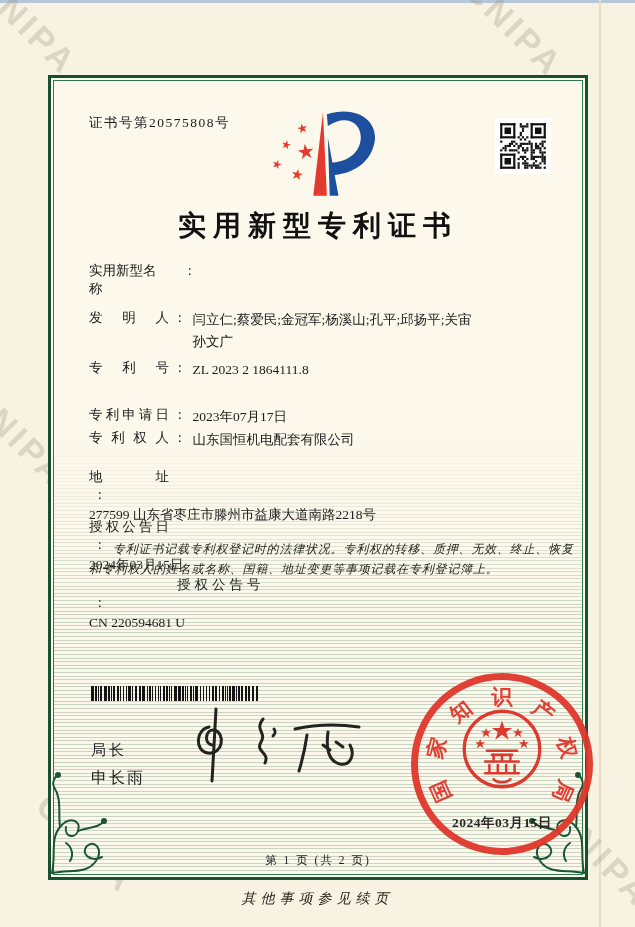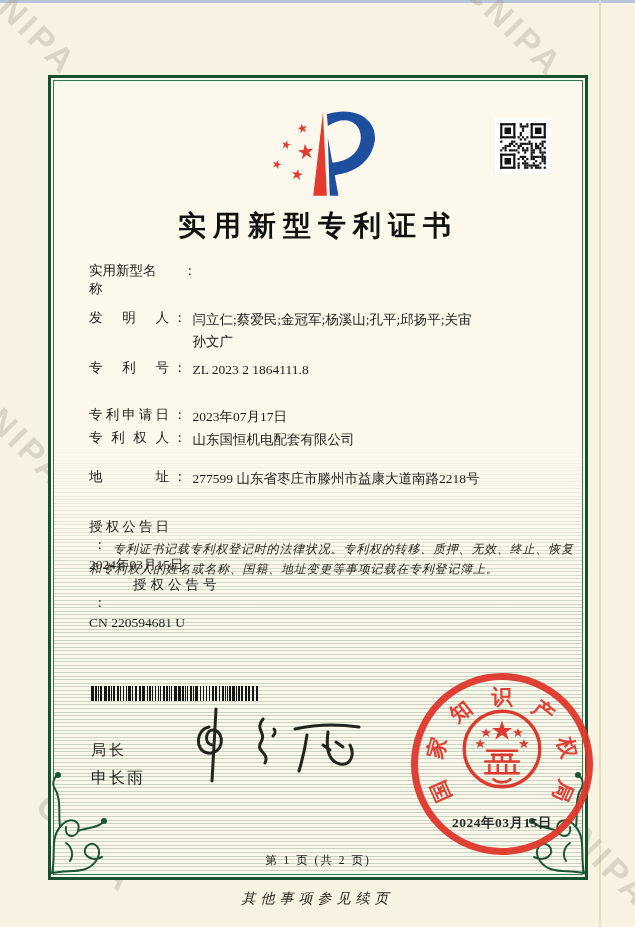--- a/index.html
+++ b/index.html
@@ -55,22 +55,22 @@
   .title{
     position:absolute;left:0;top:129px;width:100%;text-align:center;
     font-size:28px;font-weight:bold;letter-spacing:7px;color:#111;
   }
 
   .field-row{position:absolute;left:38px;display:flex;align-items:flex-start;font-size:13.5px;}
   .fl{width:80px;text-align-last:justify;text-justify:inter-character;flex:0 0 auto;}
   .fc{flex:0 0 auto;margin:0 6px 0 4px;}
   .fv{flex:0 0 auto;max-width:380px;line-height:22px;}
   .r0{top:184px;gap:10px;} .r1{top:231px;} .r2{top:281px;} .r3{top:328px;}
-  .r4{top:351px;} .r5{top:390px;} .r6{top:440px;flex-direction:column;}
-  .fl2{letter-spacing:4px;margin-left:44px;}
+  .r4{top:351px;} .r5{top:390px;flex-direction:column;} .r6{top:440px;flex-direction:column;}
+  .fl2{letter-spacing:4px;margin-left:88px;}
 
   .legal{
     position:absolute;left:38px;top:462px;width:492px;
     font-style:italic;font-size:12px;line-height:19.5px;letter-spacing:0.8px;
     color:#26261f;
   }
   .legal p{margin:0 0 5px 0;text-indent:2em;}
 
   .barcode{position:absolute;left:40px;top:608px;width:174px;height:15px;display:flex;align-items:stretch;}
   .barcode span{display:block;height:100%;background:#141414;flex:0 0 auto;}
@@ -138,20 +138,21 @@
       <path d="M20,74 C26,78 28,86 24,92"></path>
       <circle cx="12" cy="6" r="2" fill="#1a5634"></circle>
       <circle cx="58" cy="52" r="2" fill="#1a5634"></circle>
     </g>
   </svg>
   <svg class="corner-flourish cf-right" width="70" height="112" viewBox="0 0 70 112">
     <use href="#flourish"></use>
   </svg>
 
   <div class="content">
+    <div class="cert-no">证书号第20575808号</div>
 
     <svg class="logo" viewBox="0 0 130 100">
       <text x="40" y="28" font-size="13" fill="#e23a2e" transform="rotate(-12 40 28)">★</text>
       <text x="22" y="42" font-size="12" fill="#e23a2e" transform="rotate(14 22 42)">★</text>
       <text x="40" y="55" font-size="21" fill="#e23a2e" transform="rotate(-8 40 55)">★</text>
       <text x="12" y="62" font-size="12" fill="#e23a2e" transform="rotate(18 12 62)">★</text>
       <text x="32" y="74" font-size="15" fill="#e23a2e" transform="rotate(10 32 74)">★</text>
       <polygon points="66,6 56,92 70,92" fill="#e23a2e"></polygon>
       <polygon points="71,32 73,92 82,92" fill="#1d4f9e"></polygon>
       <path d="M70,8 C102,-2 124,16 119,38 C114,61 93,70 75,71 L74,58 C93,57 104,47 105,33 C106,17 90,7 71,20 Z" fill="#1d4f9e"></path>

